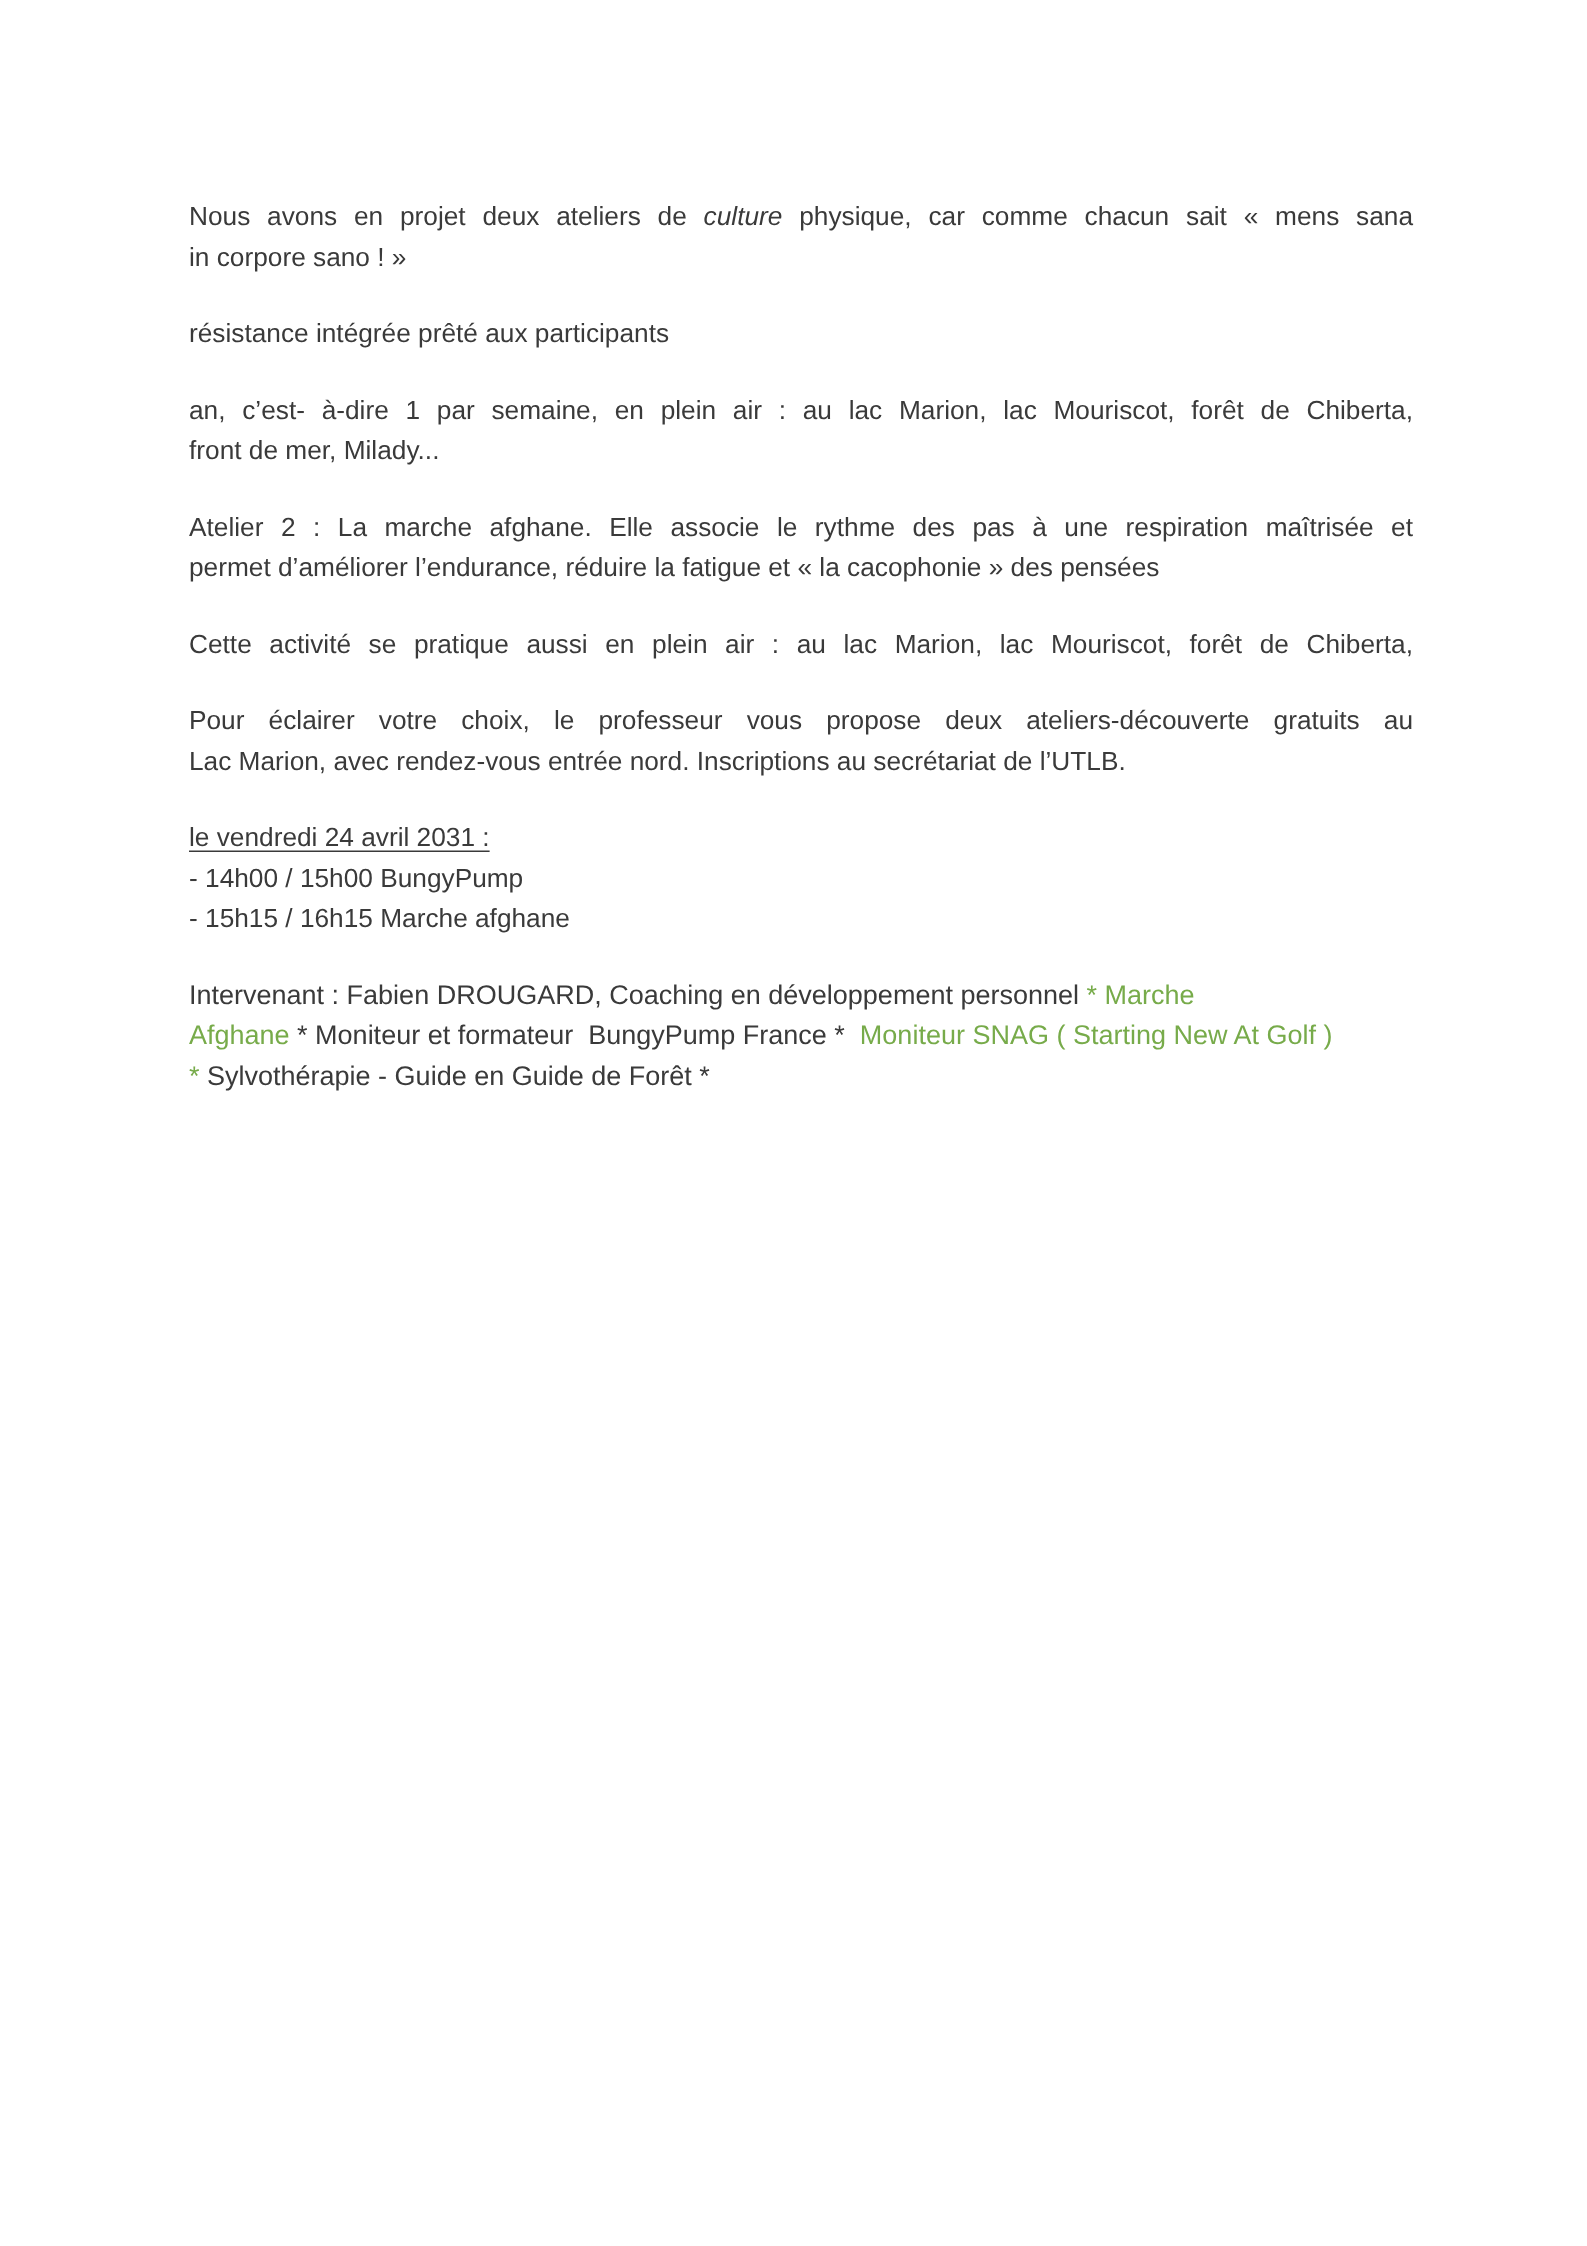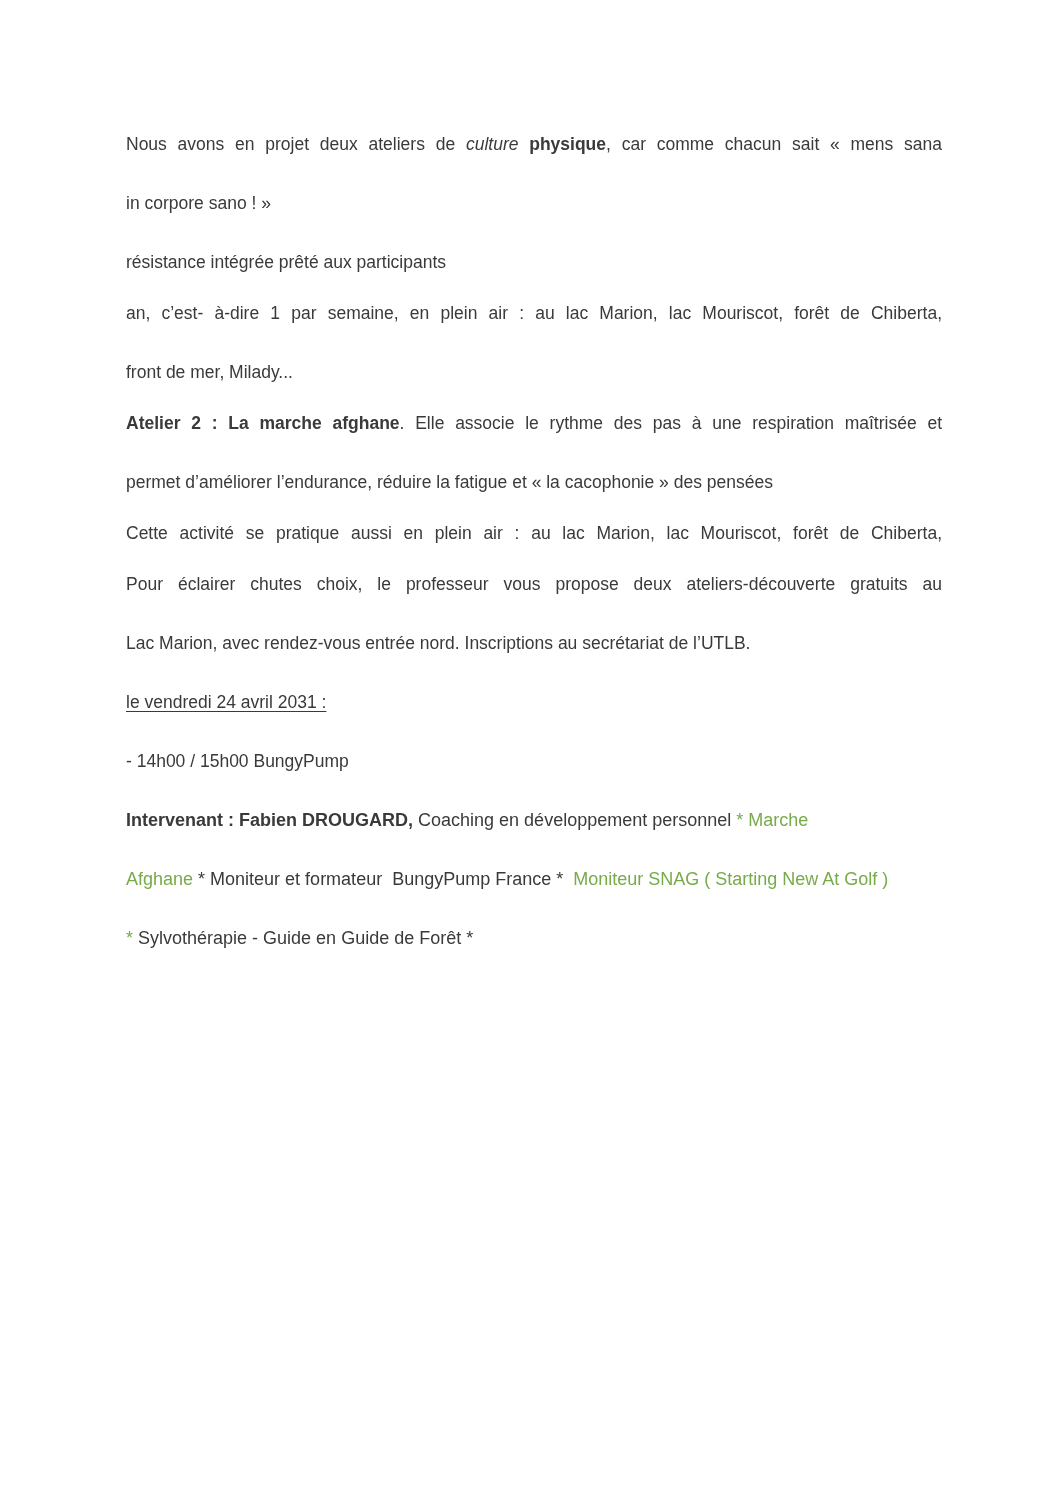--- a/index.html
+++ b/index.html
@@ -20,22 +20,22 @@
   .para {
     font-family: "Liberation Sans", sans-serif;
     font-size: 17.5px;
     line-height: 27px;
     color: var(--text-color, #3a3a3a);
     margin-bottom: 24px;
   }
   .para.block-arial { font-size: 18px; }
   .line { min-height: 27px; }
   .line.just { text-align: justify; text-align-last: justify; }
-  .line.raw { white-space: pre; margin-top: 32px; }
-  .s-b  { font-weight: 700; }
+  .line.raw { white-space: pre; }
+  .s-b  { font-weight: 400; }
   .s-bi { font-weight: 400; font-style: italic; }
   .s-u  { text-decoration: underline; text-underline-offset: 3px; }
   .s-g  { color: var(--green, #77ab4a); }
   .s-serif {
     font-family: "Liberation Serif", serif;
     font-size: 18.5px;
   }
 </style>
 </head>
 <body style="background: rgb(255, 255, 255);">
@@ -53,25 +53,26 @@
       <div class="line raw"><span>front de mer, Milady...</span></div>
     </div>
     <div class="para">
       <div class="line just"><span class="s-b">Atelier 2 : La marche afghane</span><span>. Elle associe le rythme des pas à une respiration maîtrisée et</span></div>
       <div class="line raw"><span>permet d’améliorer l’endurance, réduire la fatigue et « la cacophonie » des pensées</span></div>
     </div>
     <div class="para">
       <div class="line just"><span>Cette activité se pratique aussi en plein air : au lac Marion, lac Mouriscot, forêt de Chiberta,</span></div>
     </div>
     <div class="para">
-      <div class="line just"><span>Pour éclairer chutes choix, le professeur vous propose deux ateliers-découverte gratuits au</span></div>
+      <div class="line just"><span>Pour éclairer votre choix, le professeur vous propose deux ateliers-découverte gratuits au</span></div>
       <div class="line raw"><span>Lac Marion, avec rendez-vous entrée nord. Inscriptions au secrétariat de l’UTLB.</span></div>
     </div>
     <div class="para">
       <div class="line raw"><span class="s-u">le vendredi 24 avril 2031 :</span></div>
       <div class="line raw"><span>- 14h00 / 15h00 BungyPump</span></div>
+      <div class="line raw"><span>- 15h15 / 16h15 Marche afghane</span></div>
     </div>
     <div class="para block-arial">
       <div class="line raw"><span class="s-b">Intervenant : Fabien DROUGARD,</span><span> Coaching en développement personnel </span><span class="s-g">* Marche</span></div>
       <div class="line raw"><span class="s-g">Afghane </span><span>* Moniteur et formateur  BungyPump France * </span><span class="s-g"> Moniteur SNAG ( Starting New At Golf )</span></div>
       <div class="line raw"><span class="s-g">* </span><span>Sylvothérapie - Guide en Guide de Forêt *</span></div>
     </div>
   </div>
 
 </body></html>

